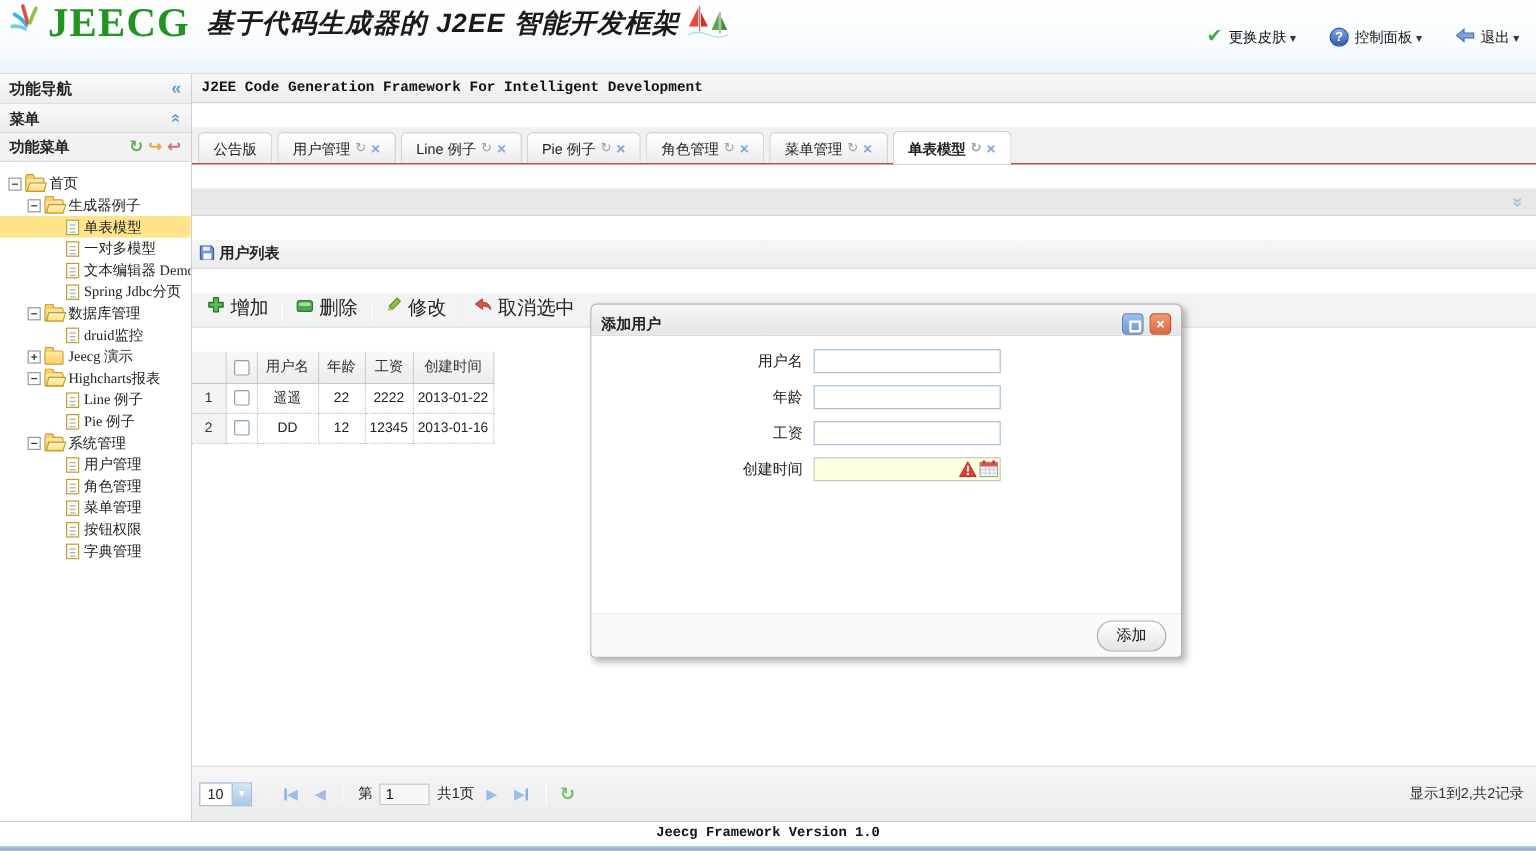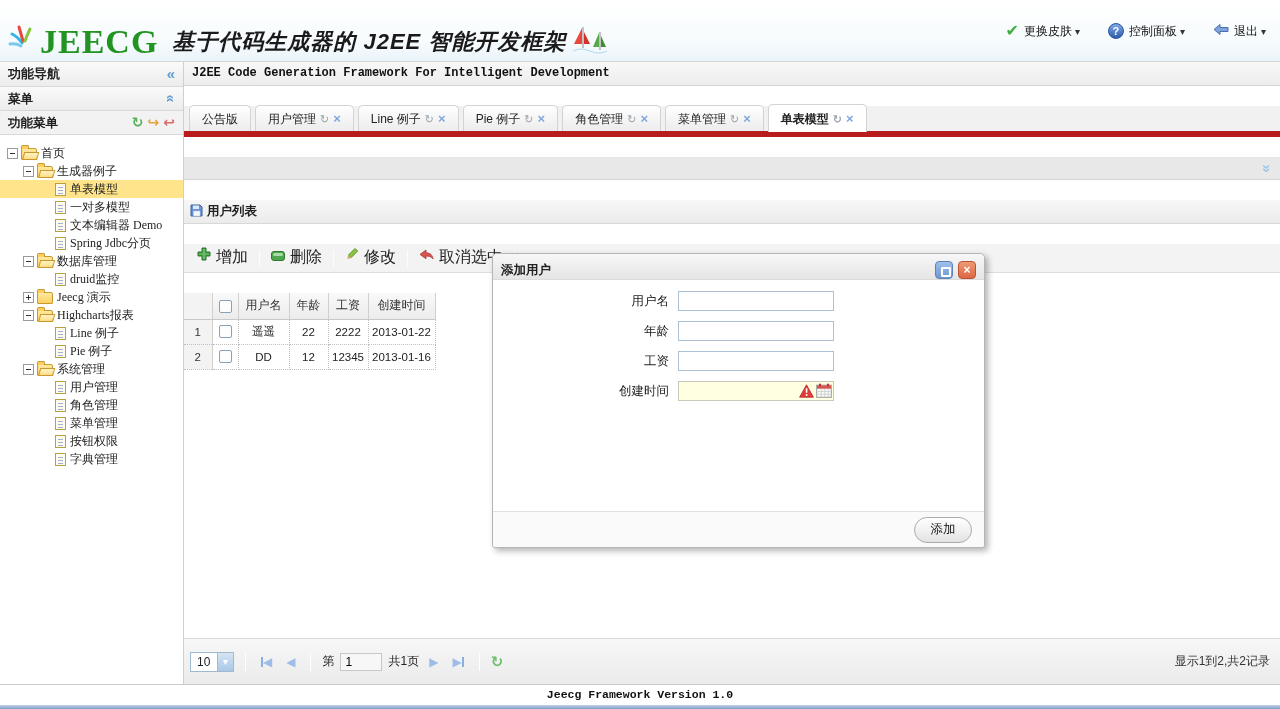--- a/index.html
+++ b/index.html
@@ -1,33 +1,33 @@
 <!DOCTYPE html>
 <html><head>
 <meta charset="utf-8">
 <style>
   * { margin:0; padding:0; box-sizing:border-box; }
   html,body { width:1280px; height:709px; overflow:hidden; }
   body { font-family:"Liberation Sans","DejaVu Sans",sans-serif; font-size:12px; color:#222; background:#fff; position:relative; }
 
   
-  .header { height:62px; background:linear-gradient(#ffffff,#f6fbfd 70%,#eaf4fa); border-bottom:1px solid #d6d6d6; position:relative; display:flex; align-items:flex-end; }
+  .header { height:62px; background:linear-gradient(#ffffff,#f6fbfd 70%,#eaf4fa); border-bottom:1px solid #d6d6d6; position:relative; display:flex; align-items:flex-start; }
   .logo-wrap { display:flex; align-items:center; padding-left:8px; }
   .logo-text { font-family:"Liberation Serif","DejaVu Serif",serif; font-weight:bold; font-size:34px; color:#219421; letter-spacing:1px; margin-left:2px; }
   .logo-sub { font-size:22px; font-weight:bold; color:#1a1a1a; margin-left:14px; letter-spacing:1px;font-style:italic; }
   .header-menu { position:absolute; right:14px; top:0; height:62px; display:flex; align-items:center; gap:28px; }
   .hmenu-item { display:flex; align-items:center; gap:5px; cursor:pointer; font-size:12px; color:#111; }
   .caret::after { content:"▾"; font-size:10px; color:#333; margin-left:3px; }
   .ic-check::before { content:"✔"; color:#3fae3f; font-size:16px; font-weight:bold; line-height:1; }
   .ic-question { width:16px; height:16px; border-radius:50%; background:linear-gradient(#7fa8e8,#2e5ca8); border:1px solid #2b54a0; color:#fff; font-size:11px; font-weight:bold; display:flex; align-items:center; justify-content:center; }
   .ic-question::before { content:"?"; }
 
   
   .app-body { position:absolute; top:62px; left:0; right:0; bottom:25px; display:flex; }
-  .sidebar { width:184px; border-right:1px solid #cfcfcf; display:flex; flex-direction:column; background:#fff; }
+  .sidebar { width:160px; border-right:1px solid #cfcfcf; display:flex; flex-direction:column; background:#fff; }
   .main { flex:1; display:flex; flex-direction:column; min-width:0;gap:20px; }
 
   
   .side-h { height:25px; line-height:24px; padding:0 8px; font-weight:bold; font-size:13px; background:linear-gradient(#fafafa,#ececec); border-bottom:1px solid #d8d8d8; display:flex; align-items:center; justify-content:space-between; }
   .side-h2 { height:24px; font-size:12.5px; }
   .chev-left::before { content:"«"; color:#5e9cd6; font-size:15px; font-weight:bold; }
   .chev-up { display:inline-block; transform:rotate(90deg); }
   .chev-up::before { content:"«"; color:#5e9cd6; font-size:14px; font-weight:bold; }
   .side-tools { display:flex; gap:4px; align-items:center; }
   .ic-refresh-g::before { content:"↻"; color:#58b158; font-size:14px; font-weight:bold; }
@@ -44,21 +44,21 @@
   .exp.none::before { display:none; }
   .ic-folder { width:16px; height:12px; position:relative; flex:0 0 16px; margin-right:4px; background:linear-gradient(#ffe9a0,#fdcf60); border:1px solid #c7992f; border-radius:1px 2px 1px 1px; margin-top:2px; }
   .ic-folder::before { content:""; position:absolute; top:-4px; left:-1px; width:6px; height:3px; background:#fdcf60; border:1px solid #c7992f; border-bottom:none; border-radius:2px 2px 0 0; }
   .ic-folder.open::after { content:""; position:absolute; left:0px; bottom:-1px; width:13px; height:6px; background:linear-gradient(#fff3c8,#ffde82); border:1px solid #c7992f; transform:skewX(-16deg); transform-origin:bottom left; }
   .ic-doc { width:11px; height:13px; position:relative; flex:0 0 11px; margin-right:4px; margin-left:2px; background:#fffcee; border:1px solid #b9a03e; }
   .ic-doc::before { content:""; position:absolute; left:2px; top:3px; width:5px; height:1px; background:#9fb0d0; box-shadow:0 3px 0 #9fb0d0,0 6px 0 #9fb0d0; }
   .tlabel { font-size:12px; }
 
   
   .main-title { height:24px; line-height:23px; background:linear-gradient(#f8f8f8,#ededed); border-bottom:1px solid #d5d5d5; font-family:"Liberation Mono","DejaVu Sans Mono",monospace; font-weight:bold; font-size:12px; padding-left:8px; color:#111; }
-  .tabbar { height:31px; background:#f1f1f1; border-bottom:6px solid #b91c1c; display:flex; align-items:flex-end; padding-left:5px; gap:4px; }
+  .tabbar { height:31px; background:#f1f1f1; border-bottom:1px solid #b91c1c; display:flex; align-items:flex-end; padding-left:5px; gap:4px; }
   .tab { height:26px; line-height:24px; border:1px solid #d3d3d3; border-bottom:none; border-radius:5px 5px 0 0; padding:0 12px; background:linear-gradient(#ffffff,#ececec); font-size:12px; display:flex; align-items:center; gap:4px; cursor:pointer; position:relative; }
   .tab.active { background:#fff; font-weight:bold; height:28px; margin-bottom:-1px; z-index:2; }
   .t-refresh::before { content:"↻"; color:#9aa5ae; font-size:11px; }
   .t-close::before { content:"×"; color:#7fa7dc; font-weight:bold; font-size:13px; }
 
   
   .collapse-bar { height:23px; background:#e8e8e8; border-bottom:1px solid #d5d5d5; display:flex; align-items:center; justify-content:flex-end; padding-right:12px; }
   .chev-dbl-down { display:inline-block; transform:rotate(-90deg); cursor:pointer; }
   .chev-dbl-down::before { content:"«"; color:#9fc6e8; font-size:15px; font-weight:bold; }
   .panel-header { height:24px; background:linear-gradient(#f7f7f7,#ebebeb); border-bottom:1px solid #d8d8d8; display:flex; align-items:center; padding-left:6px; gap:4px; }

